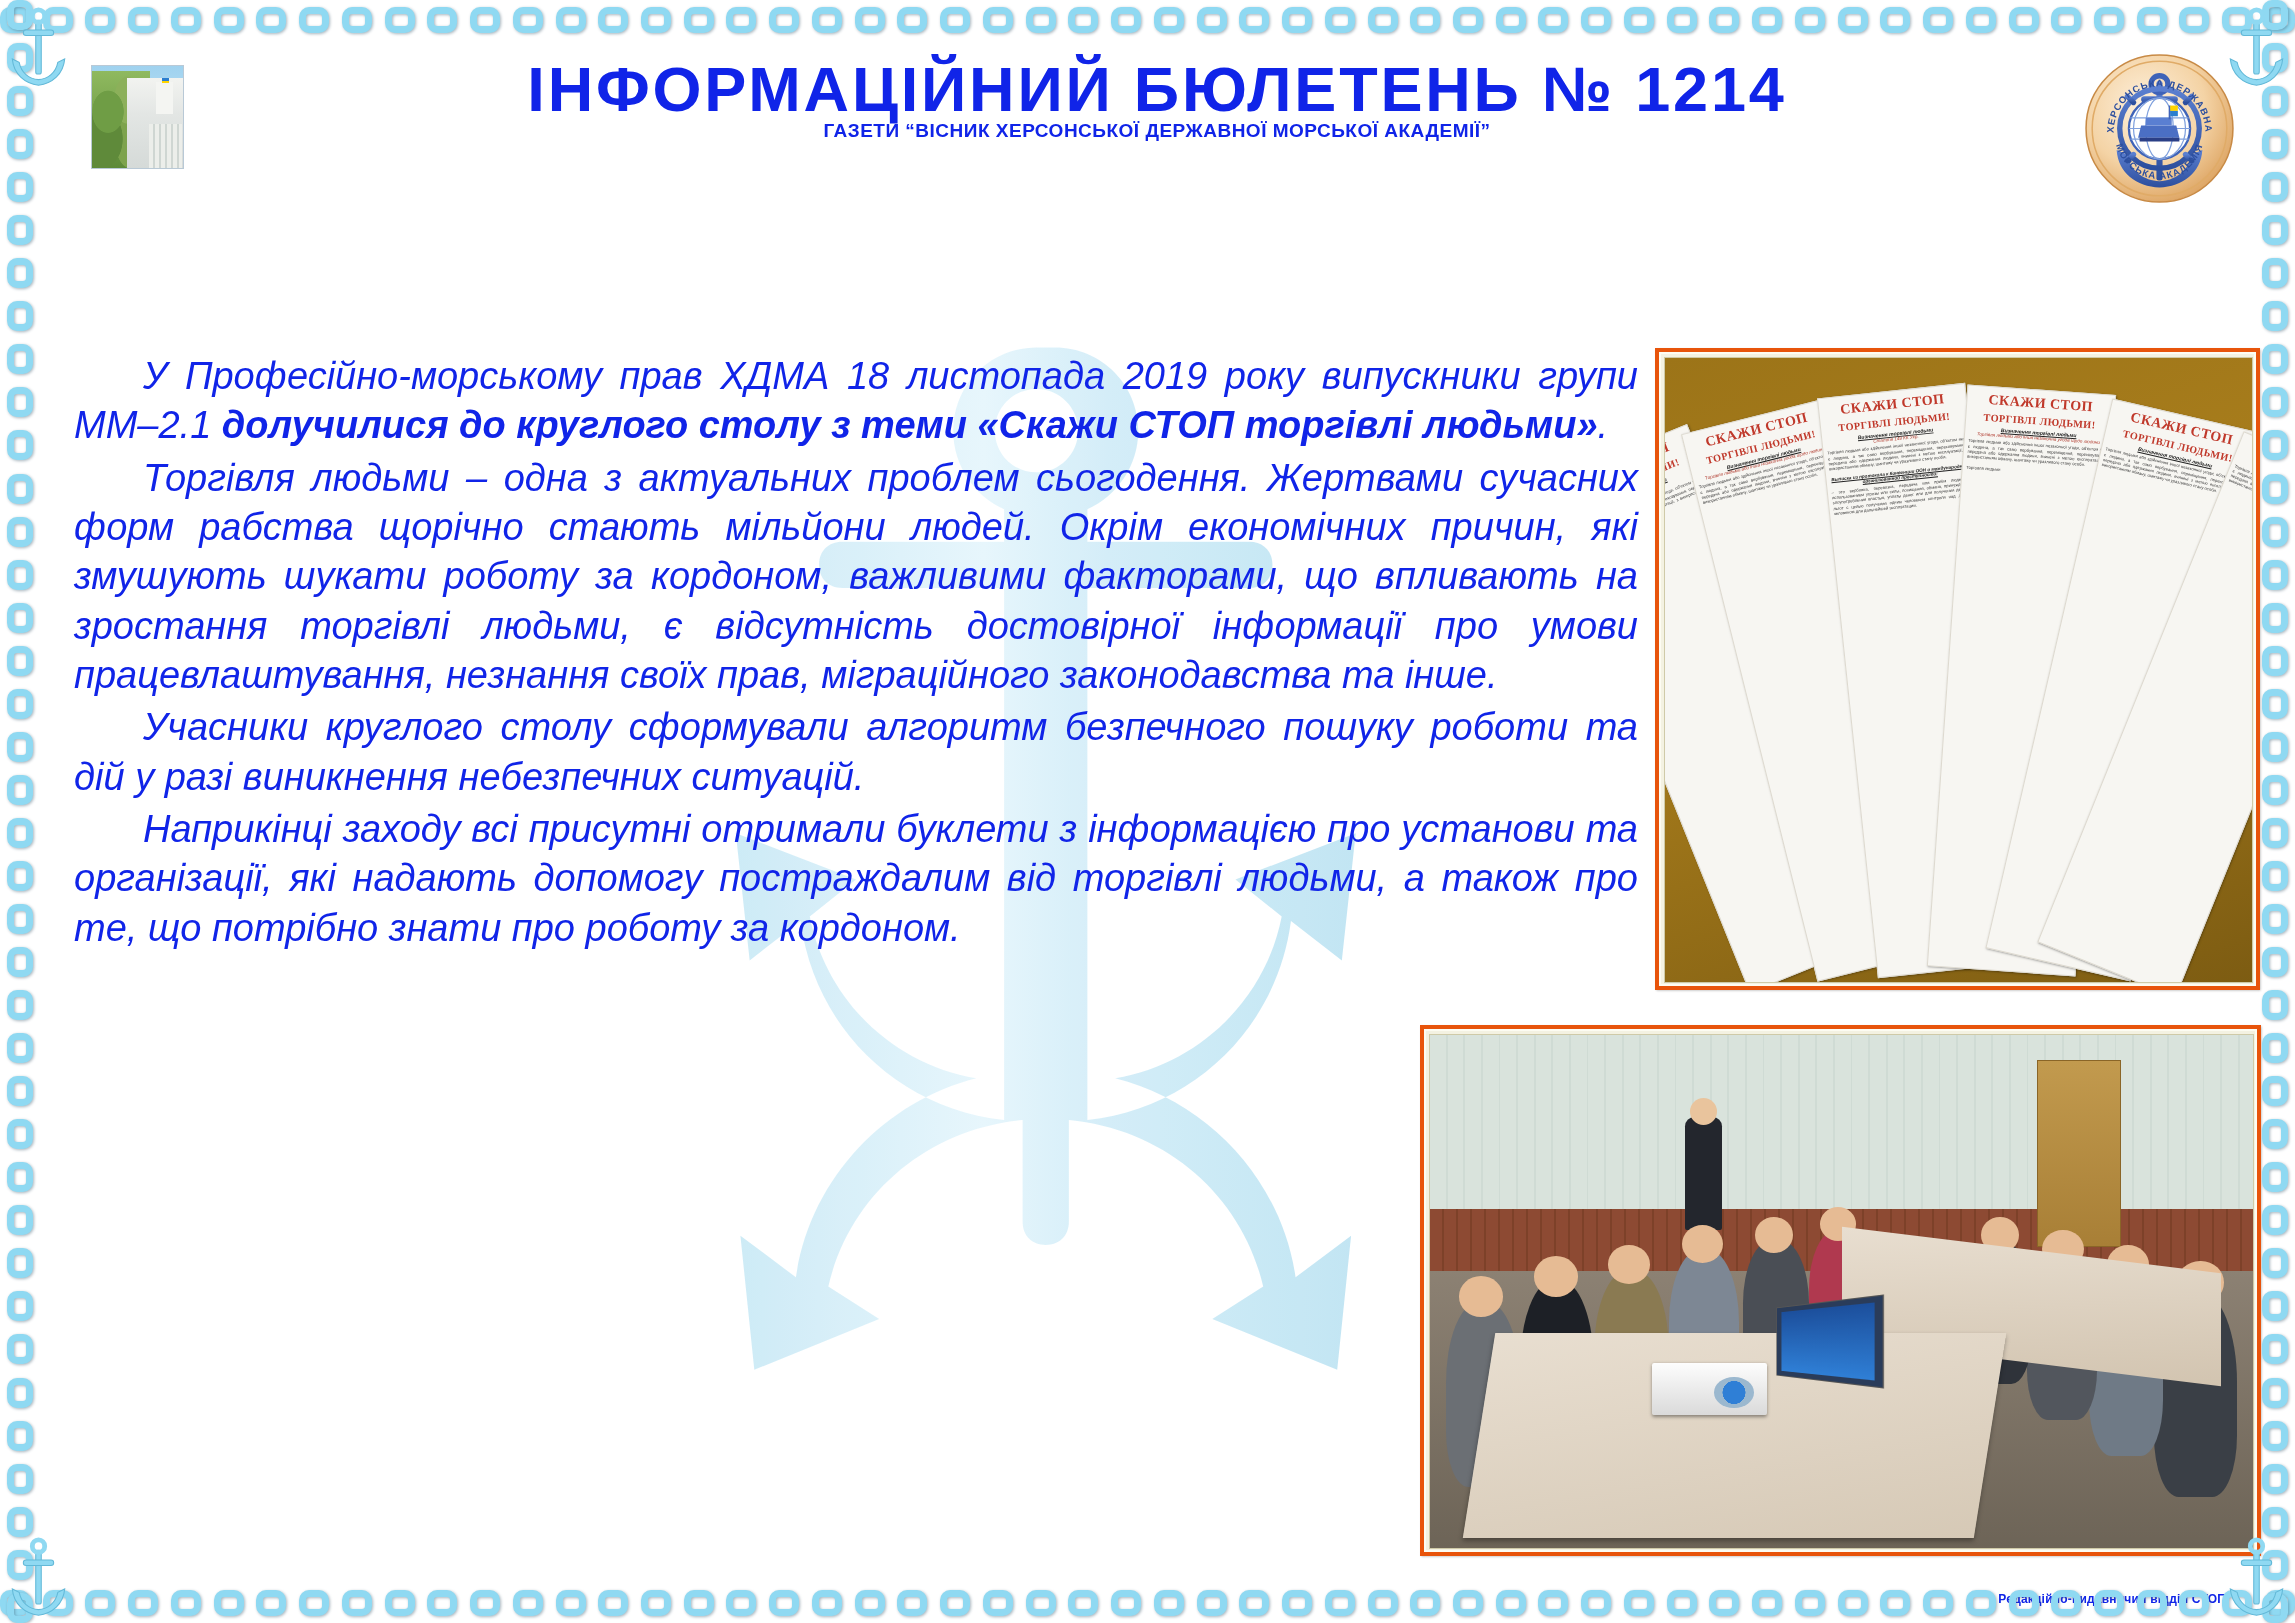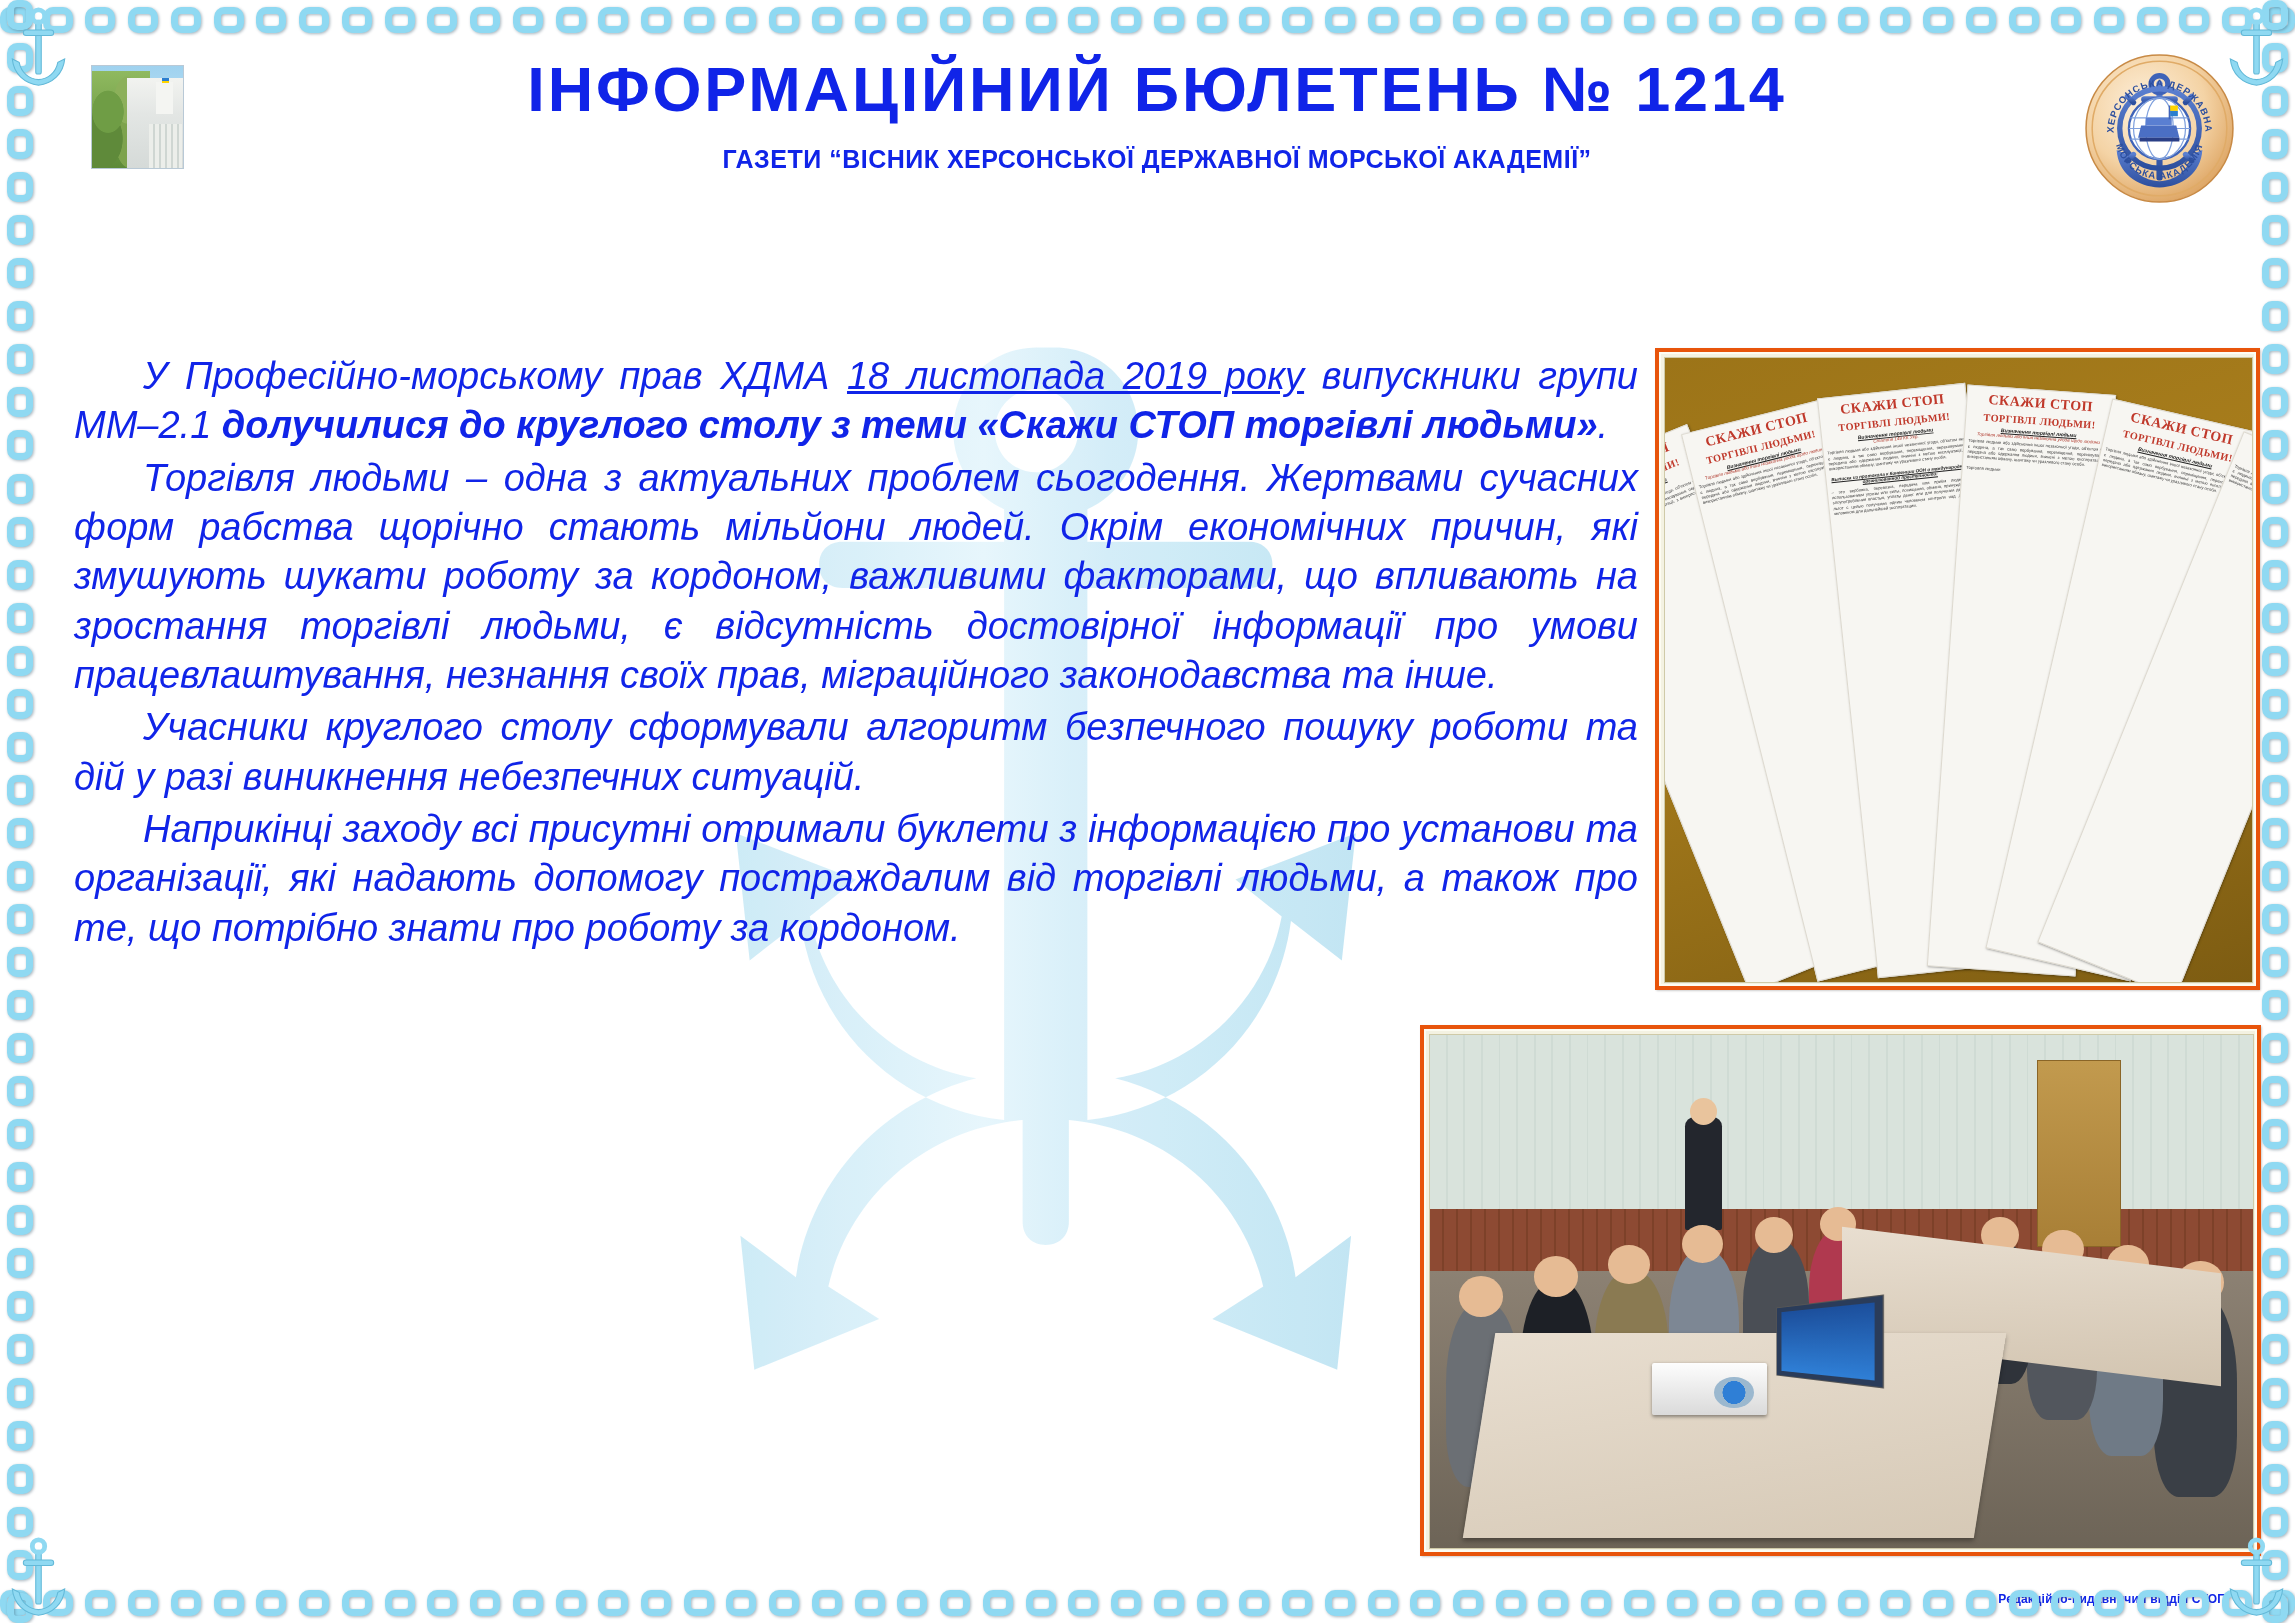--- a/index.html
+++ b/index.html
@@ -62,40 +62,40 @@
         radial-gradient(ellipse at 20% 70%, #5f8a3a 0 30%, transparent 31%),
         radial-gradient(ellipse at 70% 72%, #7da34d 0 28%, transparent 29%),
         linear-gradient(180deg,#8fb95f 0%,#5d8a38 100%);}
 
   .hdr-title{
     position:absolute;left:324px;top:56px;width:1666px;text-align:center;
     color:#1024e8;font-weight:bold;font-size:63px;letter-spacing:2.8px;line-height:1.05;
     font-family:"Liberation Sans", sans-serif;
   }
   .hdr-sub{
-    position:absolute;left:324px;top:145px;width:1666px;text-align:center;
-    color:#1024e8;font-weight:bold;font-size:25px;letter-spacing:0.5px;
+    position:absolute;left:324px;top:120px;width:1666px;text-align:center;
+    color:#1024e8;font-weight:bold;font-size:19px;letter-spacing:0.5px;
   }
 
   .academy-logo{position:absolute;right:59px;top:52px;width:153px;height:153px;z-index:12;}
 
   .red-title{
     position:absolute;left:153px;top:185px;width:1999px;text-align:center;
     color:#fb0007;font-weight:bold;font-size:54px;line-height:1.13;
     font-family:"Liberation Serif", serif;
   }
 
   
   .article{
     position:absolute;left:74px;top:352px;width:1564px;z-index:15;
     color:#1024e8;font-style:italic;font-size:38px;line-height:1.30;
     text-align:justify;font-family:"Liberation Sans", sans-serif;
   }
   .article p{margin:0 0 2.8px 0;text-indent:69px;}
-  .article .u{text-decoration:underline;}
+  .article .u{}
   .article .b{font-weight:bold;}
 
   
   .photo{position:absolute;z-index:18;background:#fff;
      border:4.6px solid #e8540b;box-shadow:0.9px 1.4px 2.3px rgba(0,0,0,.3);}
   .photo .mat{border:2.3px solid #fdfcf2;background:#f4f2e2;padding:2.8px;height:100%;box-sizing:border-box;}
   .photo .inner{width:100%;height:100%;overflow:hidden;position:relative;border:0.9px solid #cfcaa8;}
 
   #photo-leaflets{left:1655px;top:348px;width:597px;height:634px;}
   #photo-classroom{left:1420px;top:1025px;width:833px;height:523px;}

